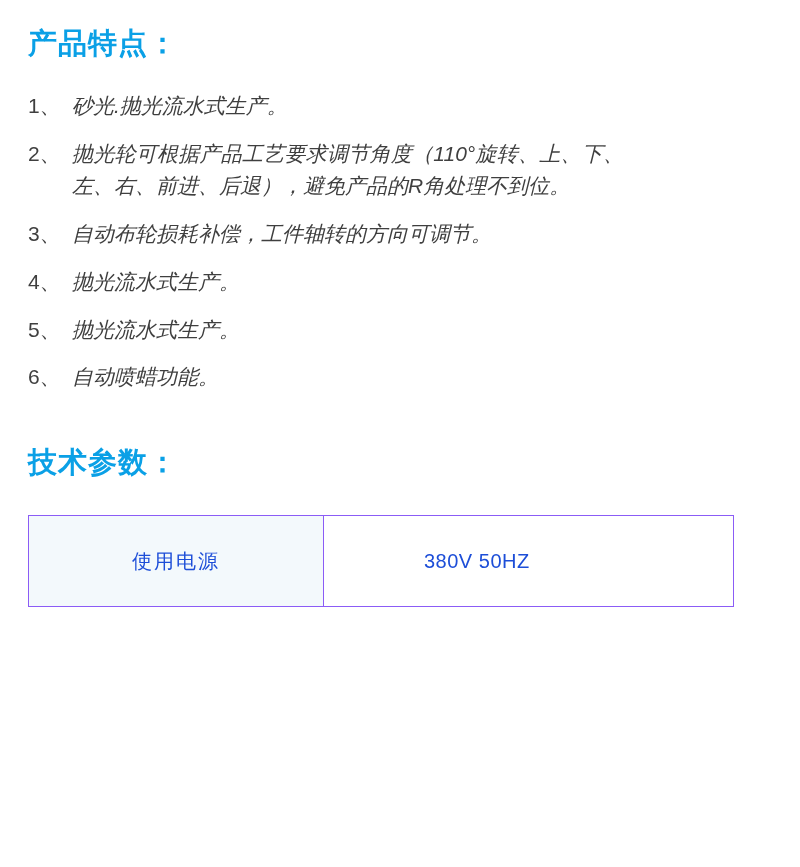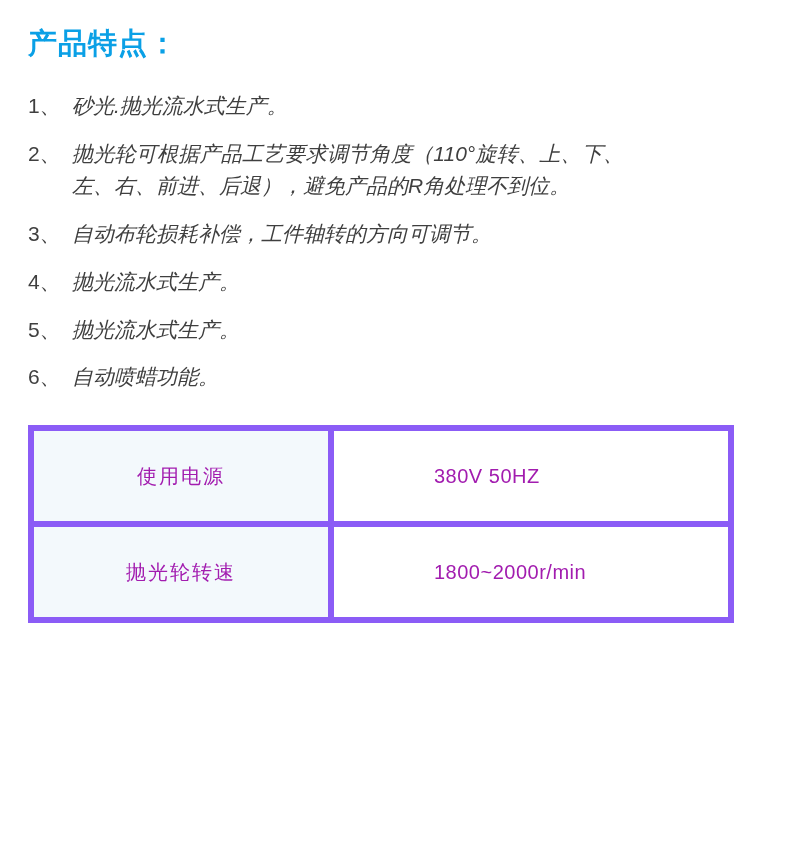--- a/index.html
+++ b/index.html
@@ -63,24 +63,24 @@
   #specs-heading {
     margin-top: 50px;
   }
   .spec-table {
     margin-top: 32px;
     border-collapse: collapse;
     width: 706px;
     table-layout: fixed;
   }
   .spec-table td {
-    border: 6px solid #8b5cf6;
+    border: 1px solid #8b5cf6;
     height: 88px;
     font-size: 20px;
-    color: #a21caf;
+    color: #1d4ed8;
     vertical-align: middle;
   }
   .spec-table td.label {
     width: 292px;
     background: #f3f9fc;
     text-align: center;
     letter-spacing: 2px;
   }
   .spec-table td.value {
     background: #ffffff;
@@ -115,27 +115,24 @@
     <li class="feature-item">
       <span class="num">5、</span>
       <span class="txt">抛光流水式生产。</span>
     </li>
     <li class="feature-item">
       <span class="num">6、</span>
       <span class="txt">自动喷蜡功能。</span>
     </li>
   </ul>
 
+  <h1 class="section-heading" id="specs-heading">技术参数：</h1>
 
   <table class="spec-table">
     <tbody>
       <tr>
         <td class="label">使用电源</td>
         <td class="value">380V 50HZ</td>
       </tr>
-      <tr>
-        <td class="label">抛光轮转速</td>
-        <td class="value">1800~2000r/min</td>
-      </tr>
     </tbody>
   </table>
 
 </div>
 
 </body></html>

